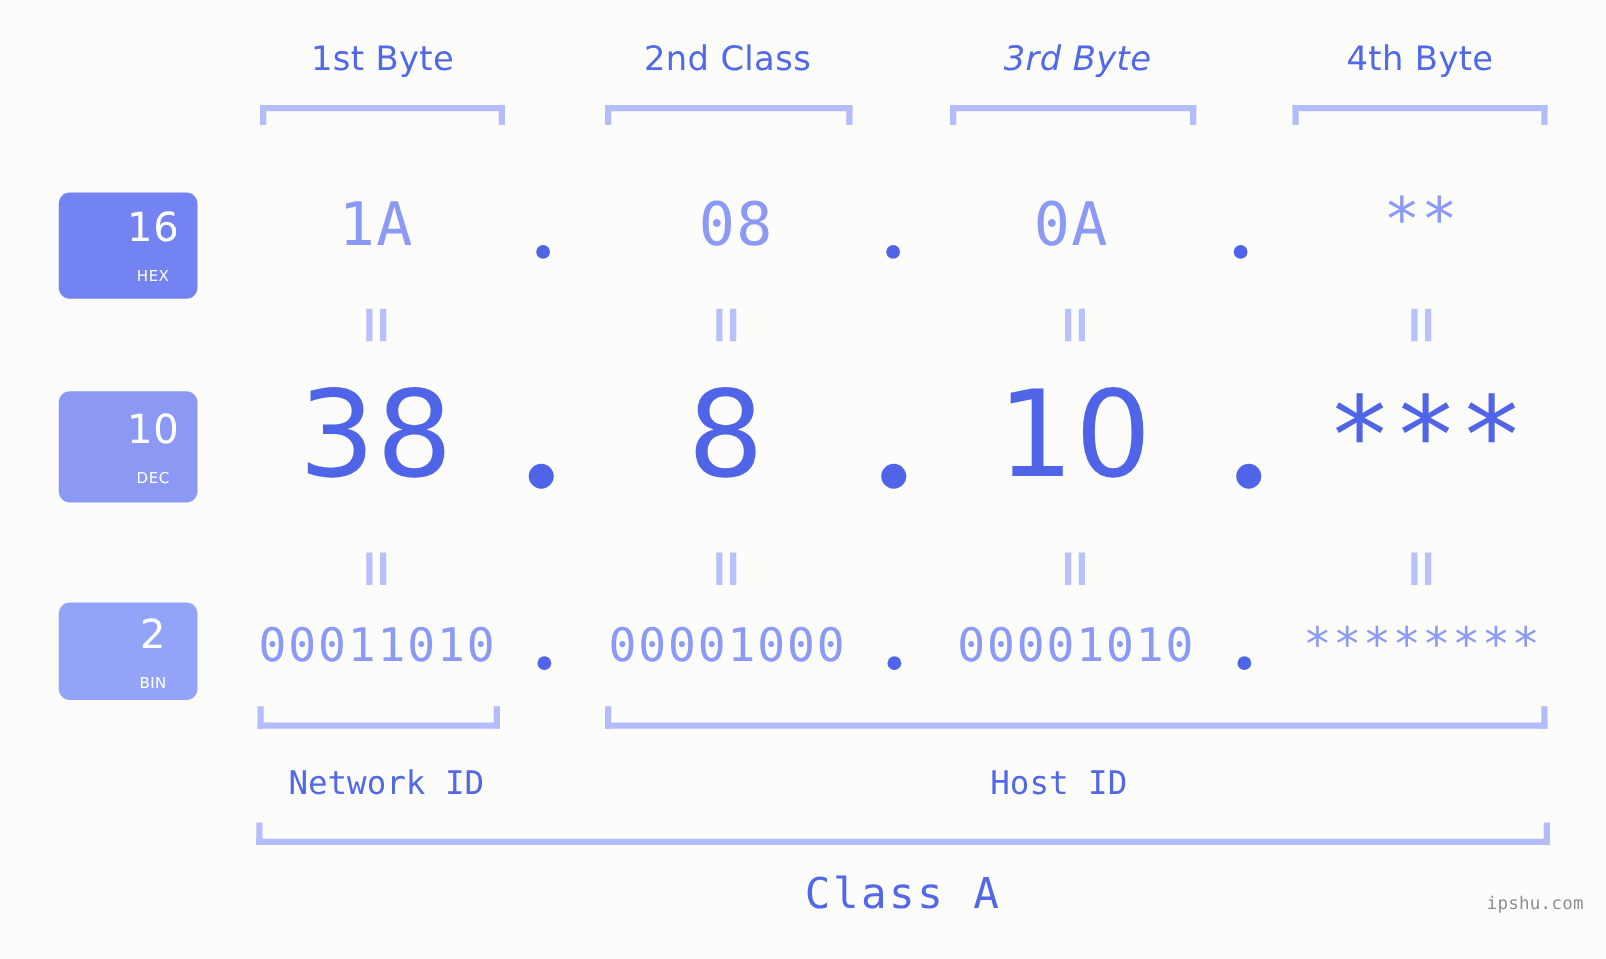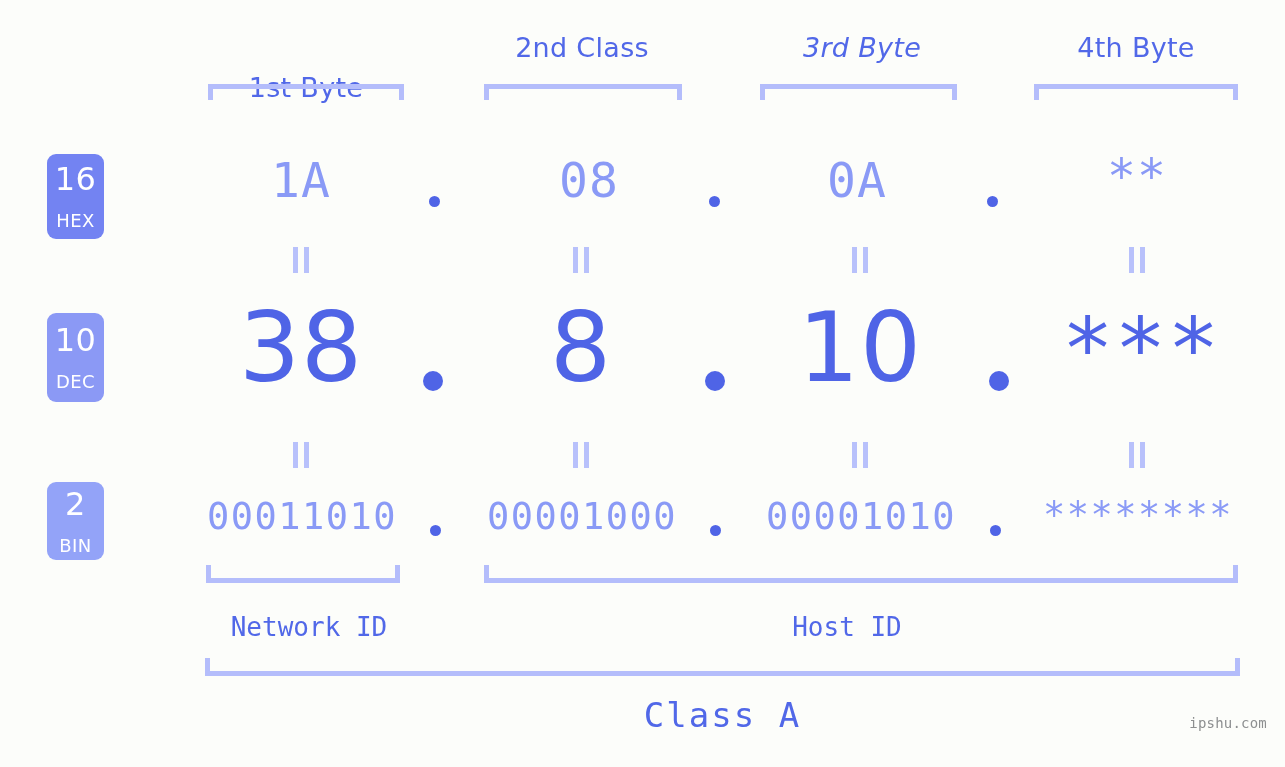--- a/index.html
+++ b/index.html
@@ -51,37 +51,38 @@
     border-bottom: 5px solid #b4bdfb;
     border-left: 5px solid #b4bdfb;
     border-right: 5px solid #b4bdfb;
     box-sizing: border-box;
   }
 
   
   .badge {
     position: absolute;
     left: 47px;
-    width: 57px;
+    width: 71px;
     border-radius: 9px;
     color: #ffffff;
     text-align: center;
     display: flex;
     flex-direction: column;
     align-items: center;
     justify-content: center;
     line-height: 1;
+    padding-left: 40px;
   }
   .badge .num {
     font-size: 32px;
     font-weight: 400;
     letter-spacing: 0.5px;
   }
   .badge .nm {
-    font-size: 18px;
+    font-size: 12px;
     font-weight: 400;
     margin-top: 17px;
     letter-spacing: 0.4px;
   }
   #badge-hex { top: 154px; height: 85px; background: #7383f2; }
   #badge-dec { top: 313px; height: 89px; background: #8b99f5; }
   #badge-bin { top: 482px; height: 78px; background: #93a3f8; }
 
   
   .hex-val {
@@ -194,21 +195,21 @@
     font-size: 14px;
     color: #8d8f90;
     letter-spacing: 0.2px;
   }
 </style>
 </head>
 <body>
 
 <div id="stage">
 
-  <div class="byte-label" style="left:196px; width:220px;margin-top:40px;">1st Byte</div>
+  <div class="byte-label" style="left:196px; width:220px;">1st Byte</div>
   <div class="byte-label" style="left:472px; width:220px;">2nd Class</div>
   <div class="byte-label" style="left:752px; width:220px;font-style:italic;">3rd Byte</div>
   <div class="byte-label" style="left:1026px; width:220px;">4th Byte</div>
 
   <div class="bracket-top" style="left:208px; width:196px;"></div>
   <div class="bracket-top" style="left:484px; width:198px;"></div>
   <div class="bracket-top" style="left:760px; width:197px;"></div>
   <div class="bracket-top" style="left:1034px; width:204px;"></div>
 
   <div class="badge" id="badge-hex">

